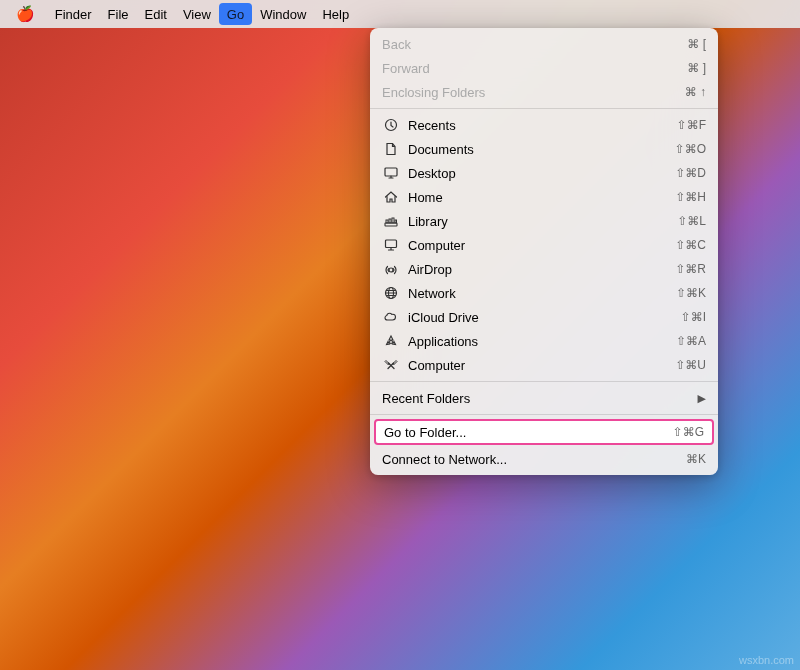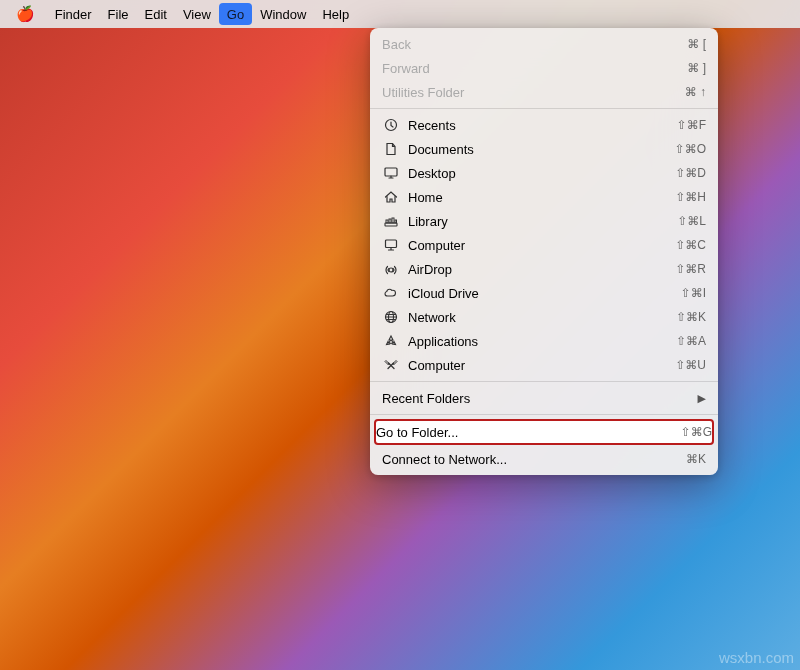--- a/index.html
+++ b/index.html
@@ -115,38 +115,38 @@
       height: 18px;
       margin-right: 8px;
       display: flex;
       align-items: center;
       justify-content: center;
       flex-shrink: 0;
     }
 
     
     .menu-item.go-to-folder {
-      border: 2px solid #b91c1c;
+      border: 2px solid #ec4899;
       border-radius: 4px;
       background: white;
       margin: 2px 4px;
-      padding: 0 0;
+      padding: 0 8px;
       height: 26px;
     }
 
     .arrow-icon {
       font-size: 11px;
       color: #555;
     }
 
     .watermark {
       position: absolute;
       bottom: 4px;
       right: 6px;
-      font-size: 15px;
+      font-size: 11px;
       color: rgba(255,255,255,0.4);
       z-index: 50;
     }
   </style>
 </head>
 <body>
 
 <div class="desktop">
 
   <div class="menubar">
@@ -166,21 +166,21 @@
       <span class="menu-item-label">Back</span>
       <span class="shortcut">⌘ [</span>
     </div>
 
     <div class="menu-item disabled">
       <span class="menu-item-label">Forward</span>
       <span class="shortcut">⌘ ]</span>
     </div>
 
     <div class="menu-item disabled">
-      <span class="menu-item-label">Utilities Folder</span>
+      <span class="menu-item-label">Enclosing Folders</span>
       <span class="shortcut">⌘ ↑</span>
     </div>
 
     <div class="menu-separator"></div>
 
     <div class="menu-item">
       <span class="menu-icon">
         <svg width="14" height="14" viewBox="0 0 14 14" fill="none">
           <circle cx="7" cy="7" r="5.5" stroke="#333" stroke-width="1.2" fill="none"></circle>
           <path d="M7 4v3.5l2 1.5" stroke="#333" stroke-width="1.2" stroke-linecap="round"></path>
@@ -258,37 +258,37 @@
           <path d="M9 9.5c.6-.5 1-1 1-1.5s-.4-1-1-1.5" stroke="#333" stroke-width="1.2" stroke-linecap="round" fill="none"></path>
         </svg>
       </span>
       <span class="menu-item-label">AirDrop</span>
       <span class="shortcut">⇧⌘R</span>
     </div>
 
     <div class="menu-item">
       <span class="menu-icon">
         <svg width="14" height="14" viewBox="0 0 14 14" fill="none">
-          <path d="M3.5 10C2.1 10 1 9 1 7.7c0-1.1.8-2 1.8-2.2C3 4.2 4.2 3.2 5.5 3.2c.9 0 1.8.5 2.3 1.2.3-.1.6-.2.9-.2 1.6 0 2.8 1.3 2.8 2.8 0 1.7-1.3 3-3 3H3.5z" stroke="#333" stroke-width="1.1" fill="none"></path>
-        </svg>
-      </span>
-      <span class="menu-item-label">iCloud Drive</span>
-      <span class="shortcut">⇧⌘I</span>
-    </div>
-
-    <div class="menu-item">
-      <span class="menu-icon">
-        <svg width="14" height="14" viewBox="0 0 14 14" fill="none">
           <circle cx="7" cy="7" r="5.5" stroke="#333" stroke-width="1.2" fill="none"></circle>
           <ellipse cx="7" cy="7" rx="2.5" ry="5.5" stroke="#333" stroke-width="1.1" fill="none"></ellipse>
           <path d="M1.5 7h11M2 4.5h10M2 9.5h10" stroke="#333" stroke-width="1" fill="none"></path>
         </svg>
       </span>
       <span class="menu-item-label">Network</span>
       <span class="shortcut">⇧⌘K</span>
+    </div>
+
+    <div class="menu-item">
+      <span class="menu-icon">
+        <svg width="14" height="14" viewBox="0 0 14 14" fill="none">
+          <path d="M3.5 10C2.1 10 1 9 1 7.7c0-1.1.8-2 1.8-2.2C3 4.2 4.2 3.2 5.5 3.2c.9 0 1.8.5 2.3 1.2.3-.1.6-.2.9-.2 1.6 0 2.8 1.3 2.8 2.8 0 1.7-1.3 3-3 3H3.5z" stroke="#333" stroke-width="1.1" fill="none"></path>
+        </svg>
+      </span>
+      <span class="menu-item-label">iCloud Drive</span>
+      <span class="shortcut">⇧⌘I</span>
     </div>
 
     <div class="menu-item">
       <span class="menu-icon">
         <svg width="14" height="14" viewBox="0 0 14 14" fill="none">
           <path d="M7 2L9 6H5L7 2z" stroke="#333" stroke-width="1.1" fill="none"></path>
           <path d="M4 7.5l-1.5 3 3-0.5L4 7.5z" stroke="#333" stroke-width="1.1" fill="none"></path>
           <path d="M10 7.5l1.5 3-3-0.5L10 7.5z" stroke="#333" stroke-width="1.1" fill="none"></path>
           <circle cx="7" cy="8" r="1.5" stroke="#333" stroke-width="1.1" fill="none"></circle>
         </svg>

